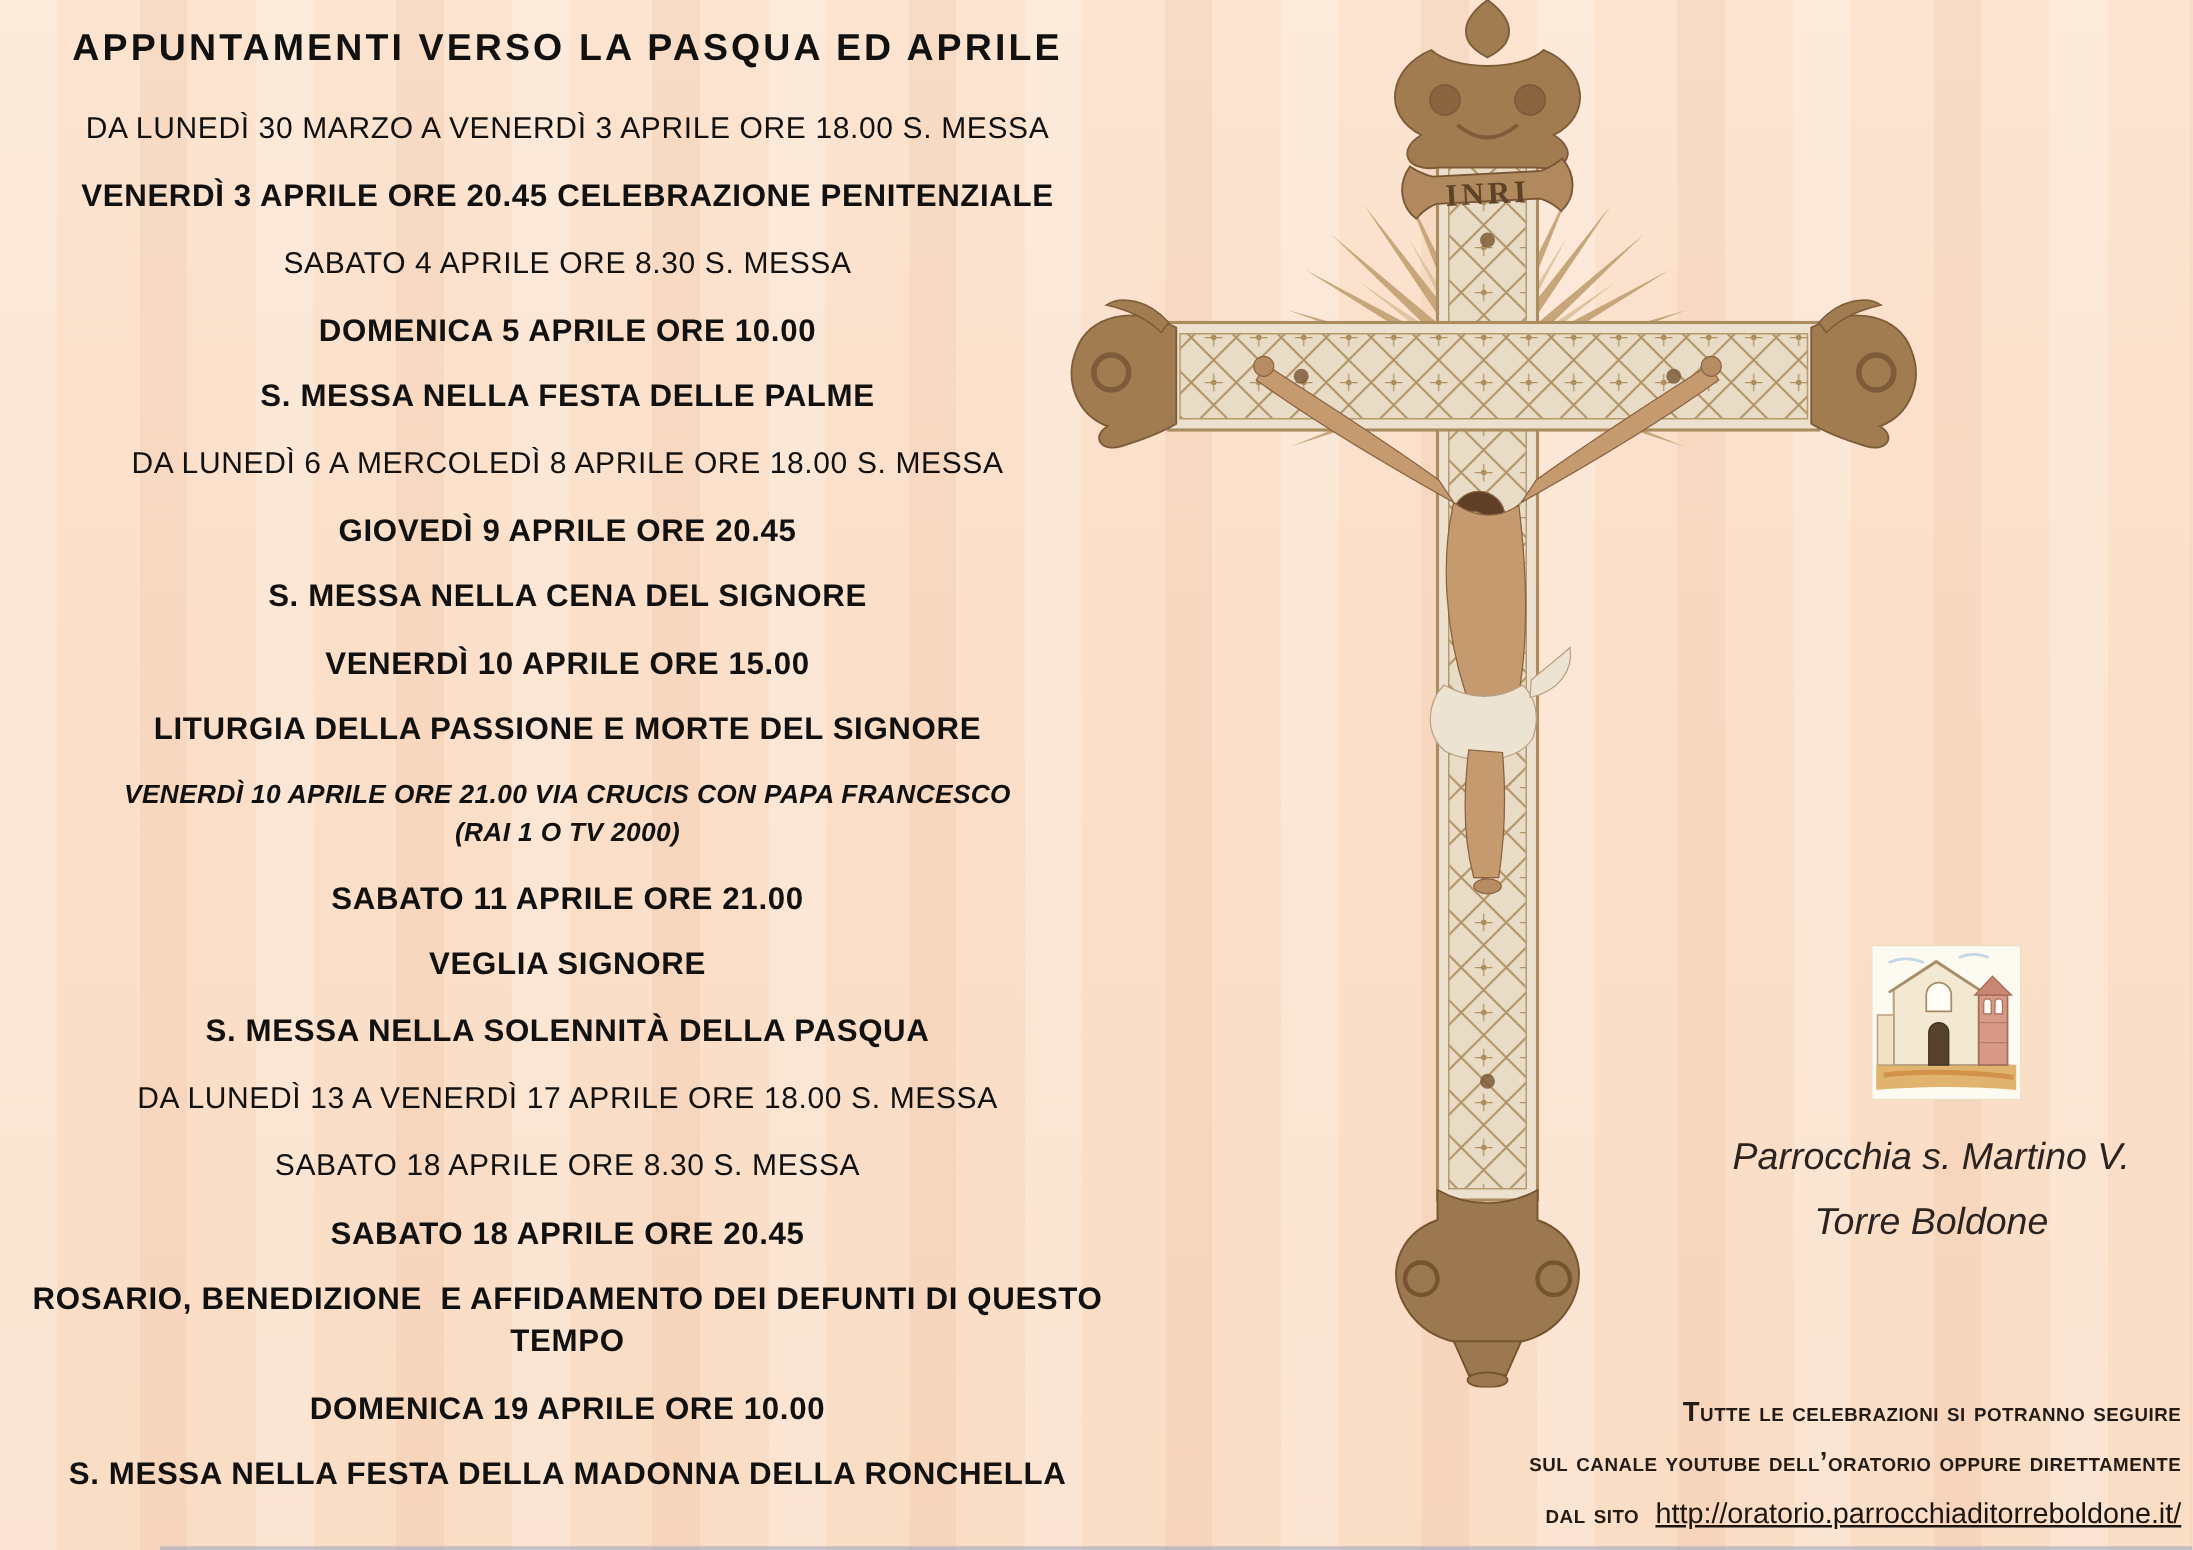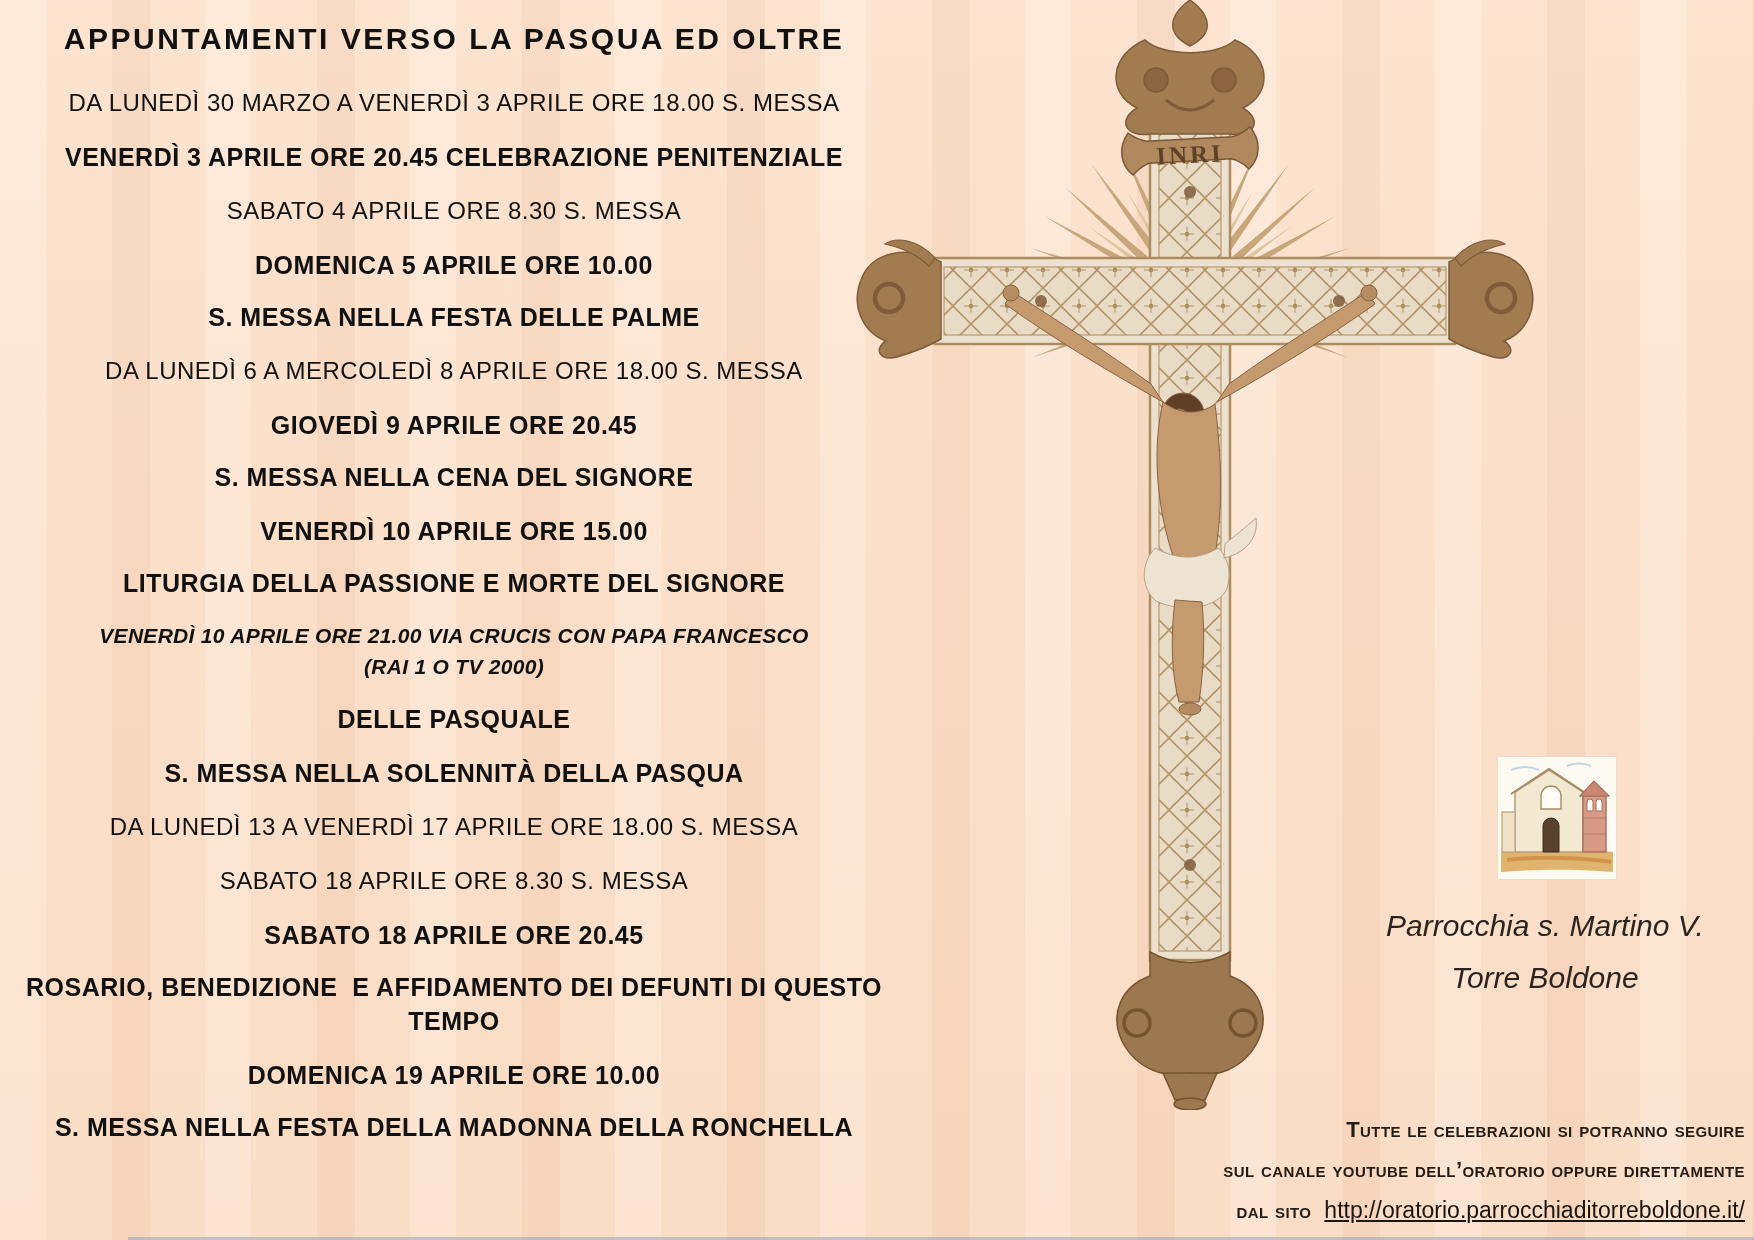--- a/index.html
+++ b/index.html
@@ -28,21 +28,21 @@
                letter-spacing:0;}
   .bottom-rule{position:absolute;left:128px;right:0;bottom:0;height:3px;background:#98a2c0;opacity:.55;}
   svg text{font-family:"Liberation Serif",serif;}
 </style>
 </head>
 <body>
 
 <div class="stage">
 
   <div class="schedule">
-    <div class="title">APPUNTAMENTI VERSO LA PASQUA ED OLTRE</div>
+    <div class="title">APPUNTAMENTI VERSO LA PASQUA ED APRILE</div>
 
     <div class="block">
       <div class="line">DA LUNEDÌ 30 MARZO A VENERDÌ 3 APRILE ORE 18.00 S. MESSA</div>
     </div>
     <div class="block">
       <div class="line b">VENERDÌ 3 APRILE ORE 20.45 CELEBRAZIONE PENITENZIALE</div>
     </div>
     <div class="block">
       <div class="line">SABATO 4 APRILE ORE 8.30 S. MESSA</div>
     </div>
@@ -59,21 +59,22 @@
     </div>
     <div class="block">
       <div class="line b">VENERDÌ 10 APRILE ORE 15.00</div>
       <div class="line b">LITURGIA DELLA PASSIONE E MORTE DEL SIGNORE</div>
     </div>
     <div class="block">
       <div class="line i">VENERDÌ 10 APRILE ORE 21.00 VIA CRUCIS CON PAPA FRANCESCO</div>
       <div class="line i">(RAI 1 O TV 2000)</div>
     </div>
     <div class="block">
-      <div class="line b">DELLE PASQUALE</div>
+      <div class="line b">SABATO 11 APRILE ORE 21.00</div>
+      <div class="line b">VEGLIA SIGNORE</div>
     </div>
     <div class="block">
       <div class="line b">S. MESSA NELLA SOLENNITÀ DELLA PASQUA</div>
     </div>
     <div class="block">
       <div class="line">DA LUNEDÌ 13 A VENERDÌ 17 APRILE ORE 18.00 S. MESSA</div>
     </div>
     <div class="block">
       <div class="line">SABATO 18 APRILE ORE 8.30 S. MESSA</div>
     </div>

